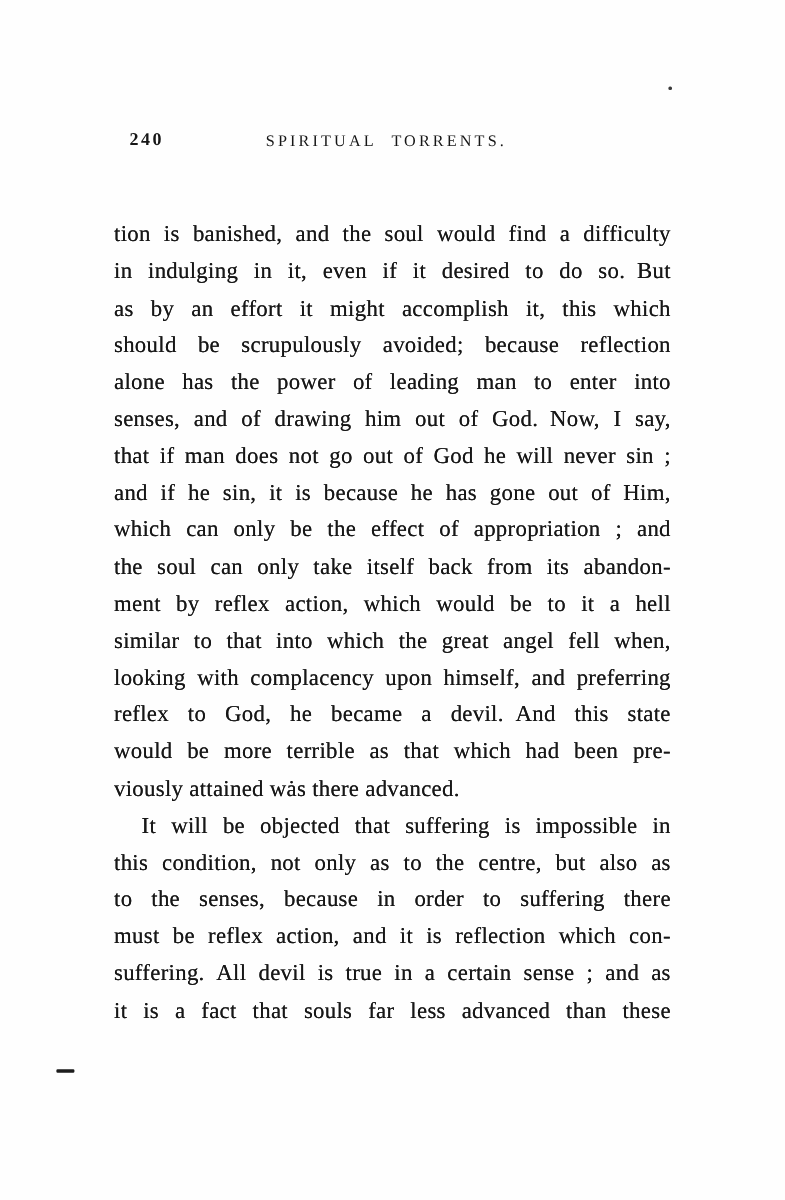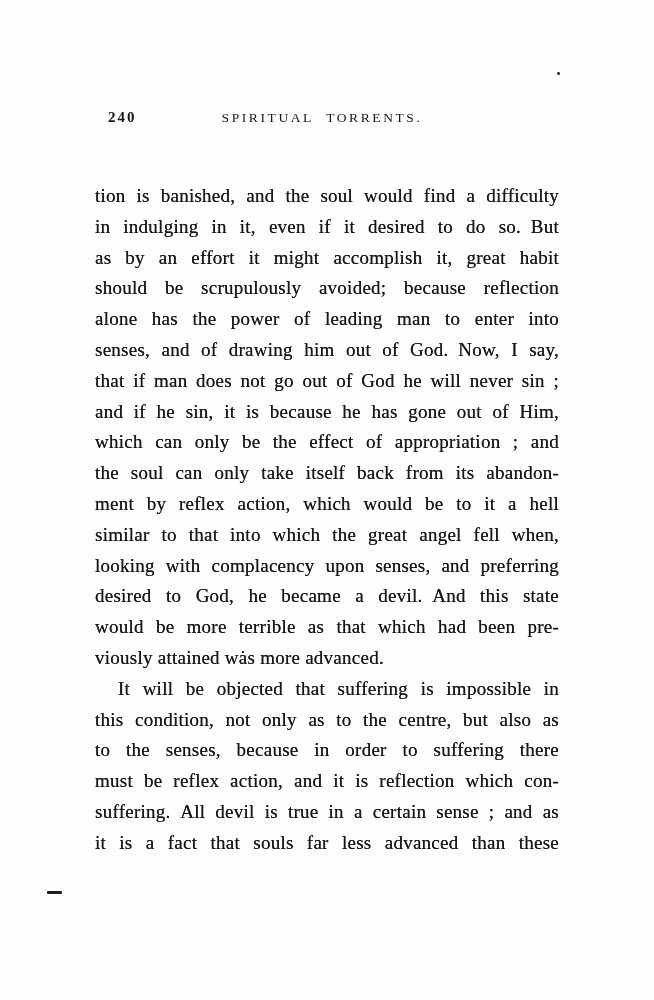--- a/index.html
+++ b/index.html
@@ -94,34 +94,34 @@
 
   <div class="running-head">
     <span class="page-number">240</span>
     <span class="running-title">SPIRITUAL TORRENTS.</span>
   </div>
 
   <div class="text-block">
 
   <div class="text-line">tion is banished, and the soul would find a difficulty</div>
       <div class="text-line">in indulging in it, even if it desired to do so. But</div>
-      <div class="text-line">as by an effort it might accomplish it, great habit</div>
+      <div class="text-line">as by an effort it might accomplish it, this which</div>
       <div class="text-line">should be scrupulously avoided; because reflection</div>
       <div class="text-line">alone has the power of leading man to enter into</div>
       <div class="text-line">senses, and of drawing him out of God. Now, I say,</div>
       <div class="text-line">that if man does not go out of God he will never sin ;</div>
       <div class="text-line">and if he sin, it is because he has gone out of Him,</div>
       <div class="text-line">which can only be the effect of appropriation ; and</div>
       <div class="text-line">the soul can only take itself back from its abandon-</div>
       <div class="text-line">ment by reflex action, which would be to it a hell</div>
       <div class="text-line">similar to that into which the great angel fell when,</div>
-      <div class="text-line">looking with complacency upon senses, and preferring</div>
-      <div class="text-line">desired to God, he became a devil. And this state</div>
+      <div class="text-line">looking with complacency upon himself, and preferring</div>
+      <div class="text-line">reflex to God, he became a devil. And this state</div>
       <div class="text-line">would be more terrible as that which had been pre-</div>
-      <div class="text-line flush">viously attained wȧs more advanced.</div>
+      <div class="text-line flush">viously attained wȧs there advanced.</div>
       <div class="text-line indent">It will be objected that suffering is impossible in</div>
       <div class="text-line">this condition, not only as to the centre, but also as</div>
       <div class="text-line">to the senses, because in order to suffering there</div>
       <div class="text-line">must be reflex action, and it is reflection which con-</div>
       <div class="text-line">suffering. All devil is true in a certain sense ; and as</div>
       <div class="text-line">it is a fact that souls far less advanced than these</div>
     </div>
 
   <div class="margin-mark"></div>
   <div class="speck"></div>

